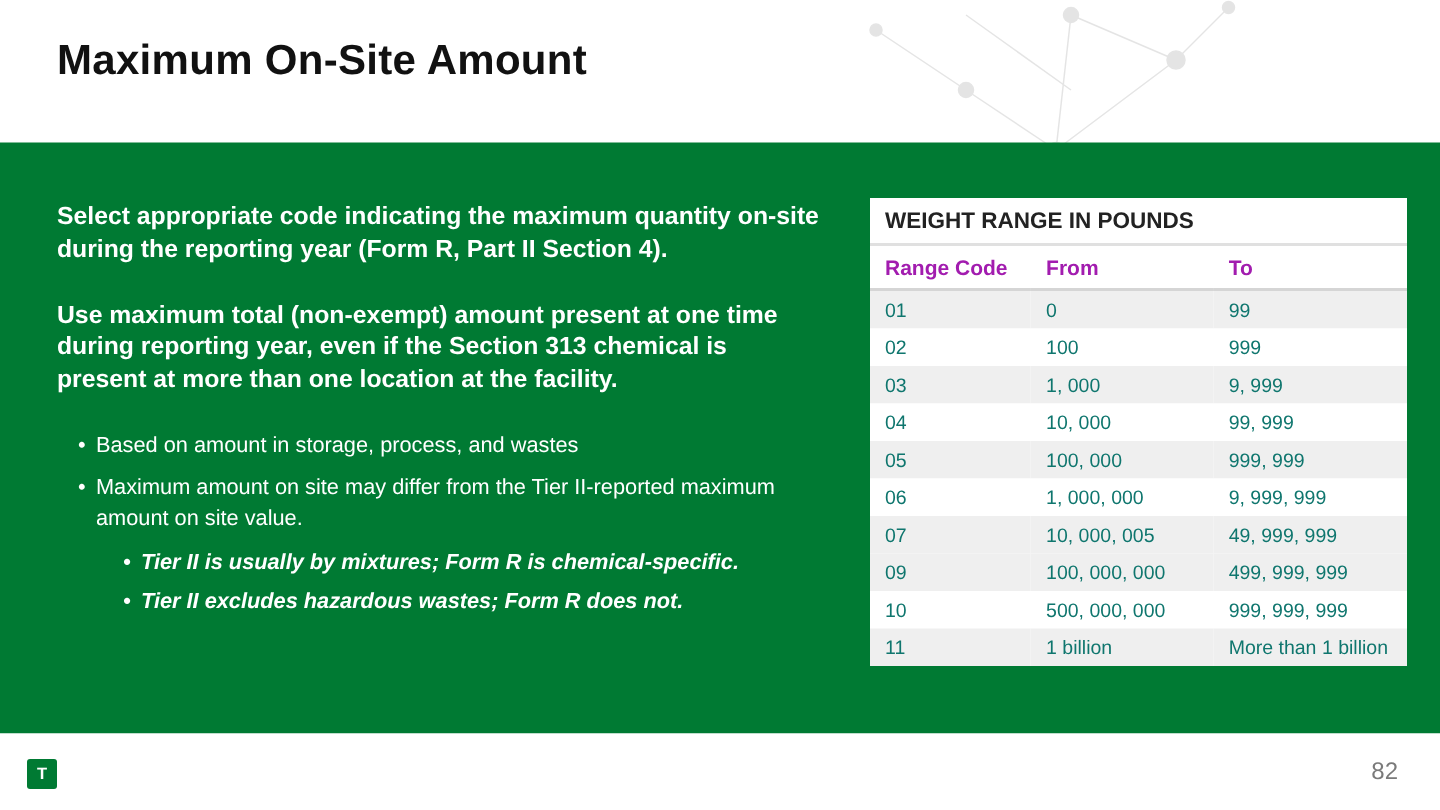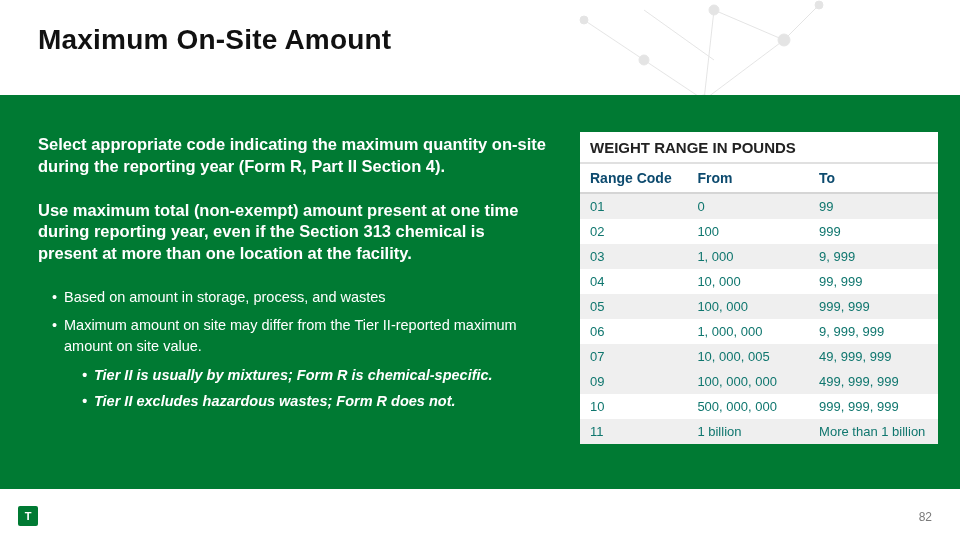--- a/index.html
+++ b/index.html
@@ -66,21 +66,21 @@
     font-weight: 700;
     padding: 7px 10px 6px 10px;
     border-bottom: 2px solid #e0e0e0;
   }
   table { width: 100%; border-collapse: collapse; background: #fff; }
   th {
     text-align: left;
     font-size: 14px;
     font-weight: 700;
     padding: 6px 10px;
-    color: #0c4a6e;
+    color: #a21caf;
     background: #fff;
     border-bottom: 2px solid #d5d5d5;
   }
   td {
     font-size: 13px;
     padding: 5px 10px;
     color: #0f766e;
     background: #fff;
   }
   tr.odd td { background: #efefef; }
@@ -102,21 +102,21 @@
     border-radius: 2px;
   }
   .foottext {
     position: absolute; left: 48px; bottom: 16px;
     color: #7a7a7a; font-size: 11.5px; letter-spacing: 0.6px;
   }
   .foottext .light { font-weight: 400; }
   .foottext .reg { }
   .pagenum {
     position: absolute; right: 28px; bottom: 16px;
-    color: #7a7a7a; font-size: 12px;
+    color: #7a7a7a; font-size: 16px;
   }
 </style>
 </head>
 <body>
 
 <div class="slide">
 
   <div class="netdeco">
     <svg width="260" height="120" viewBox="0 0 260 120">
       <g stroke="#888" stroke-width="1" fill="#888">

